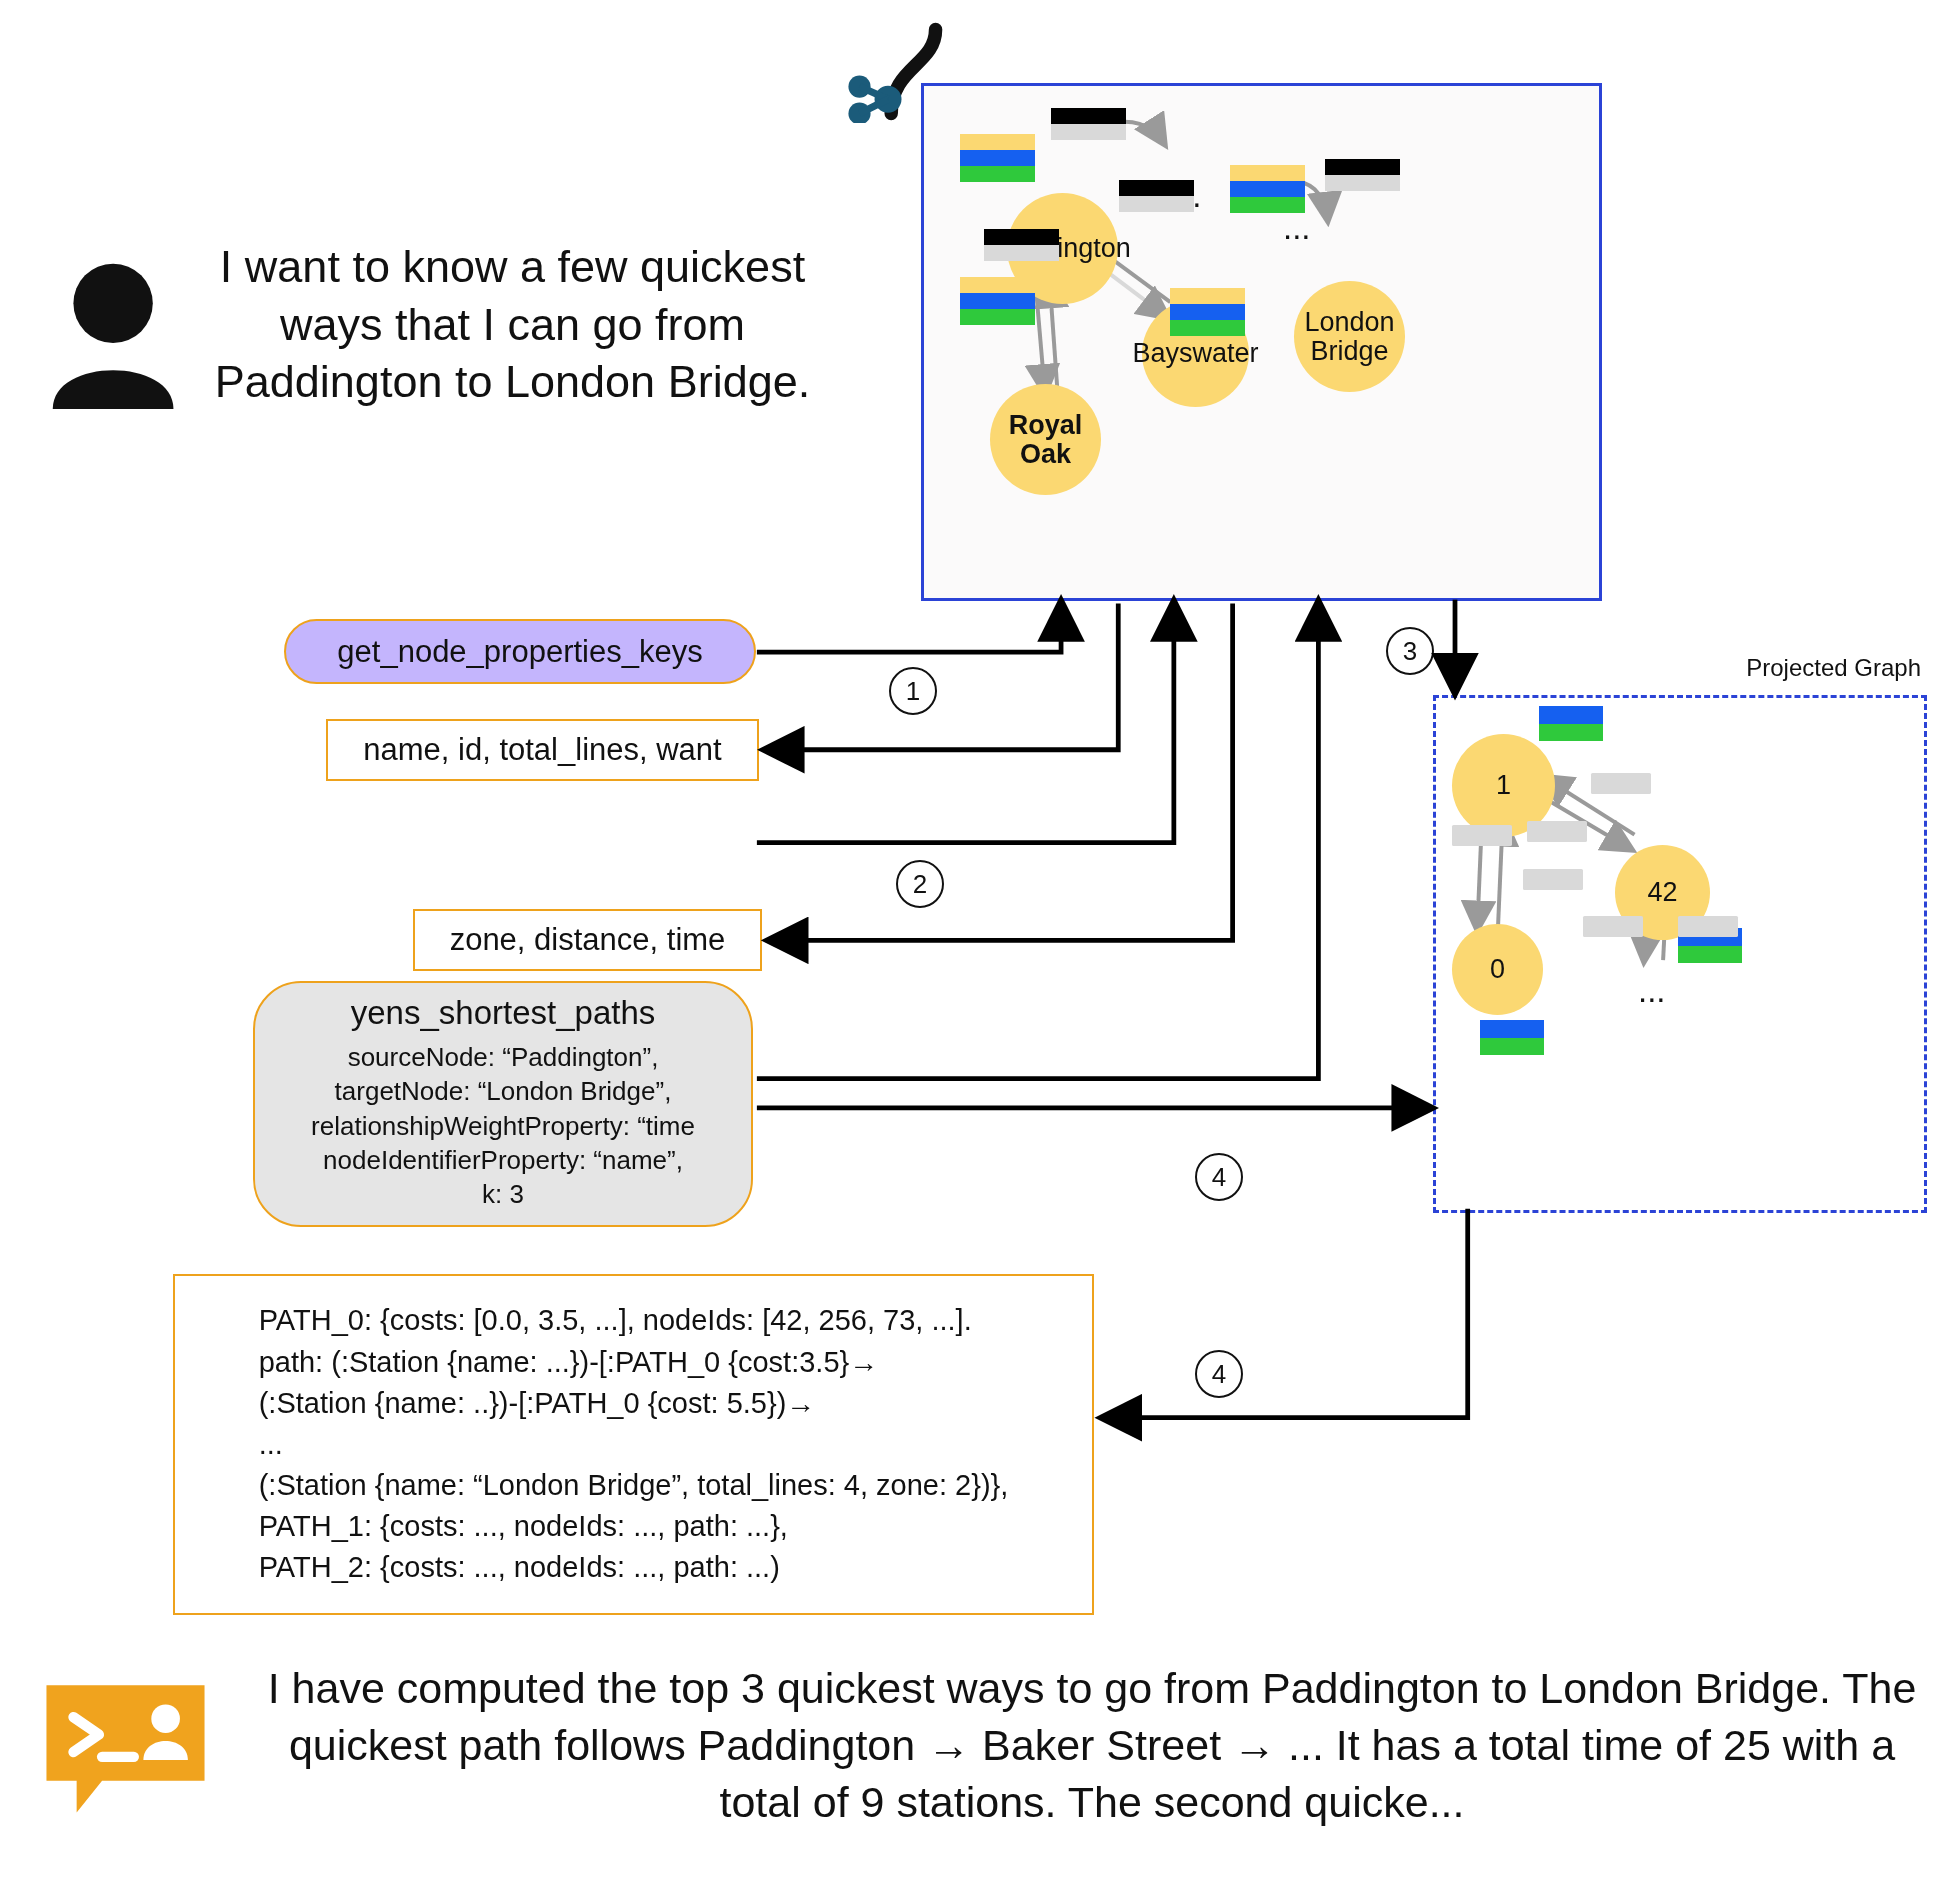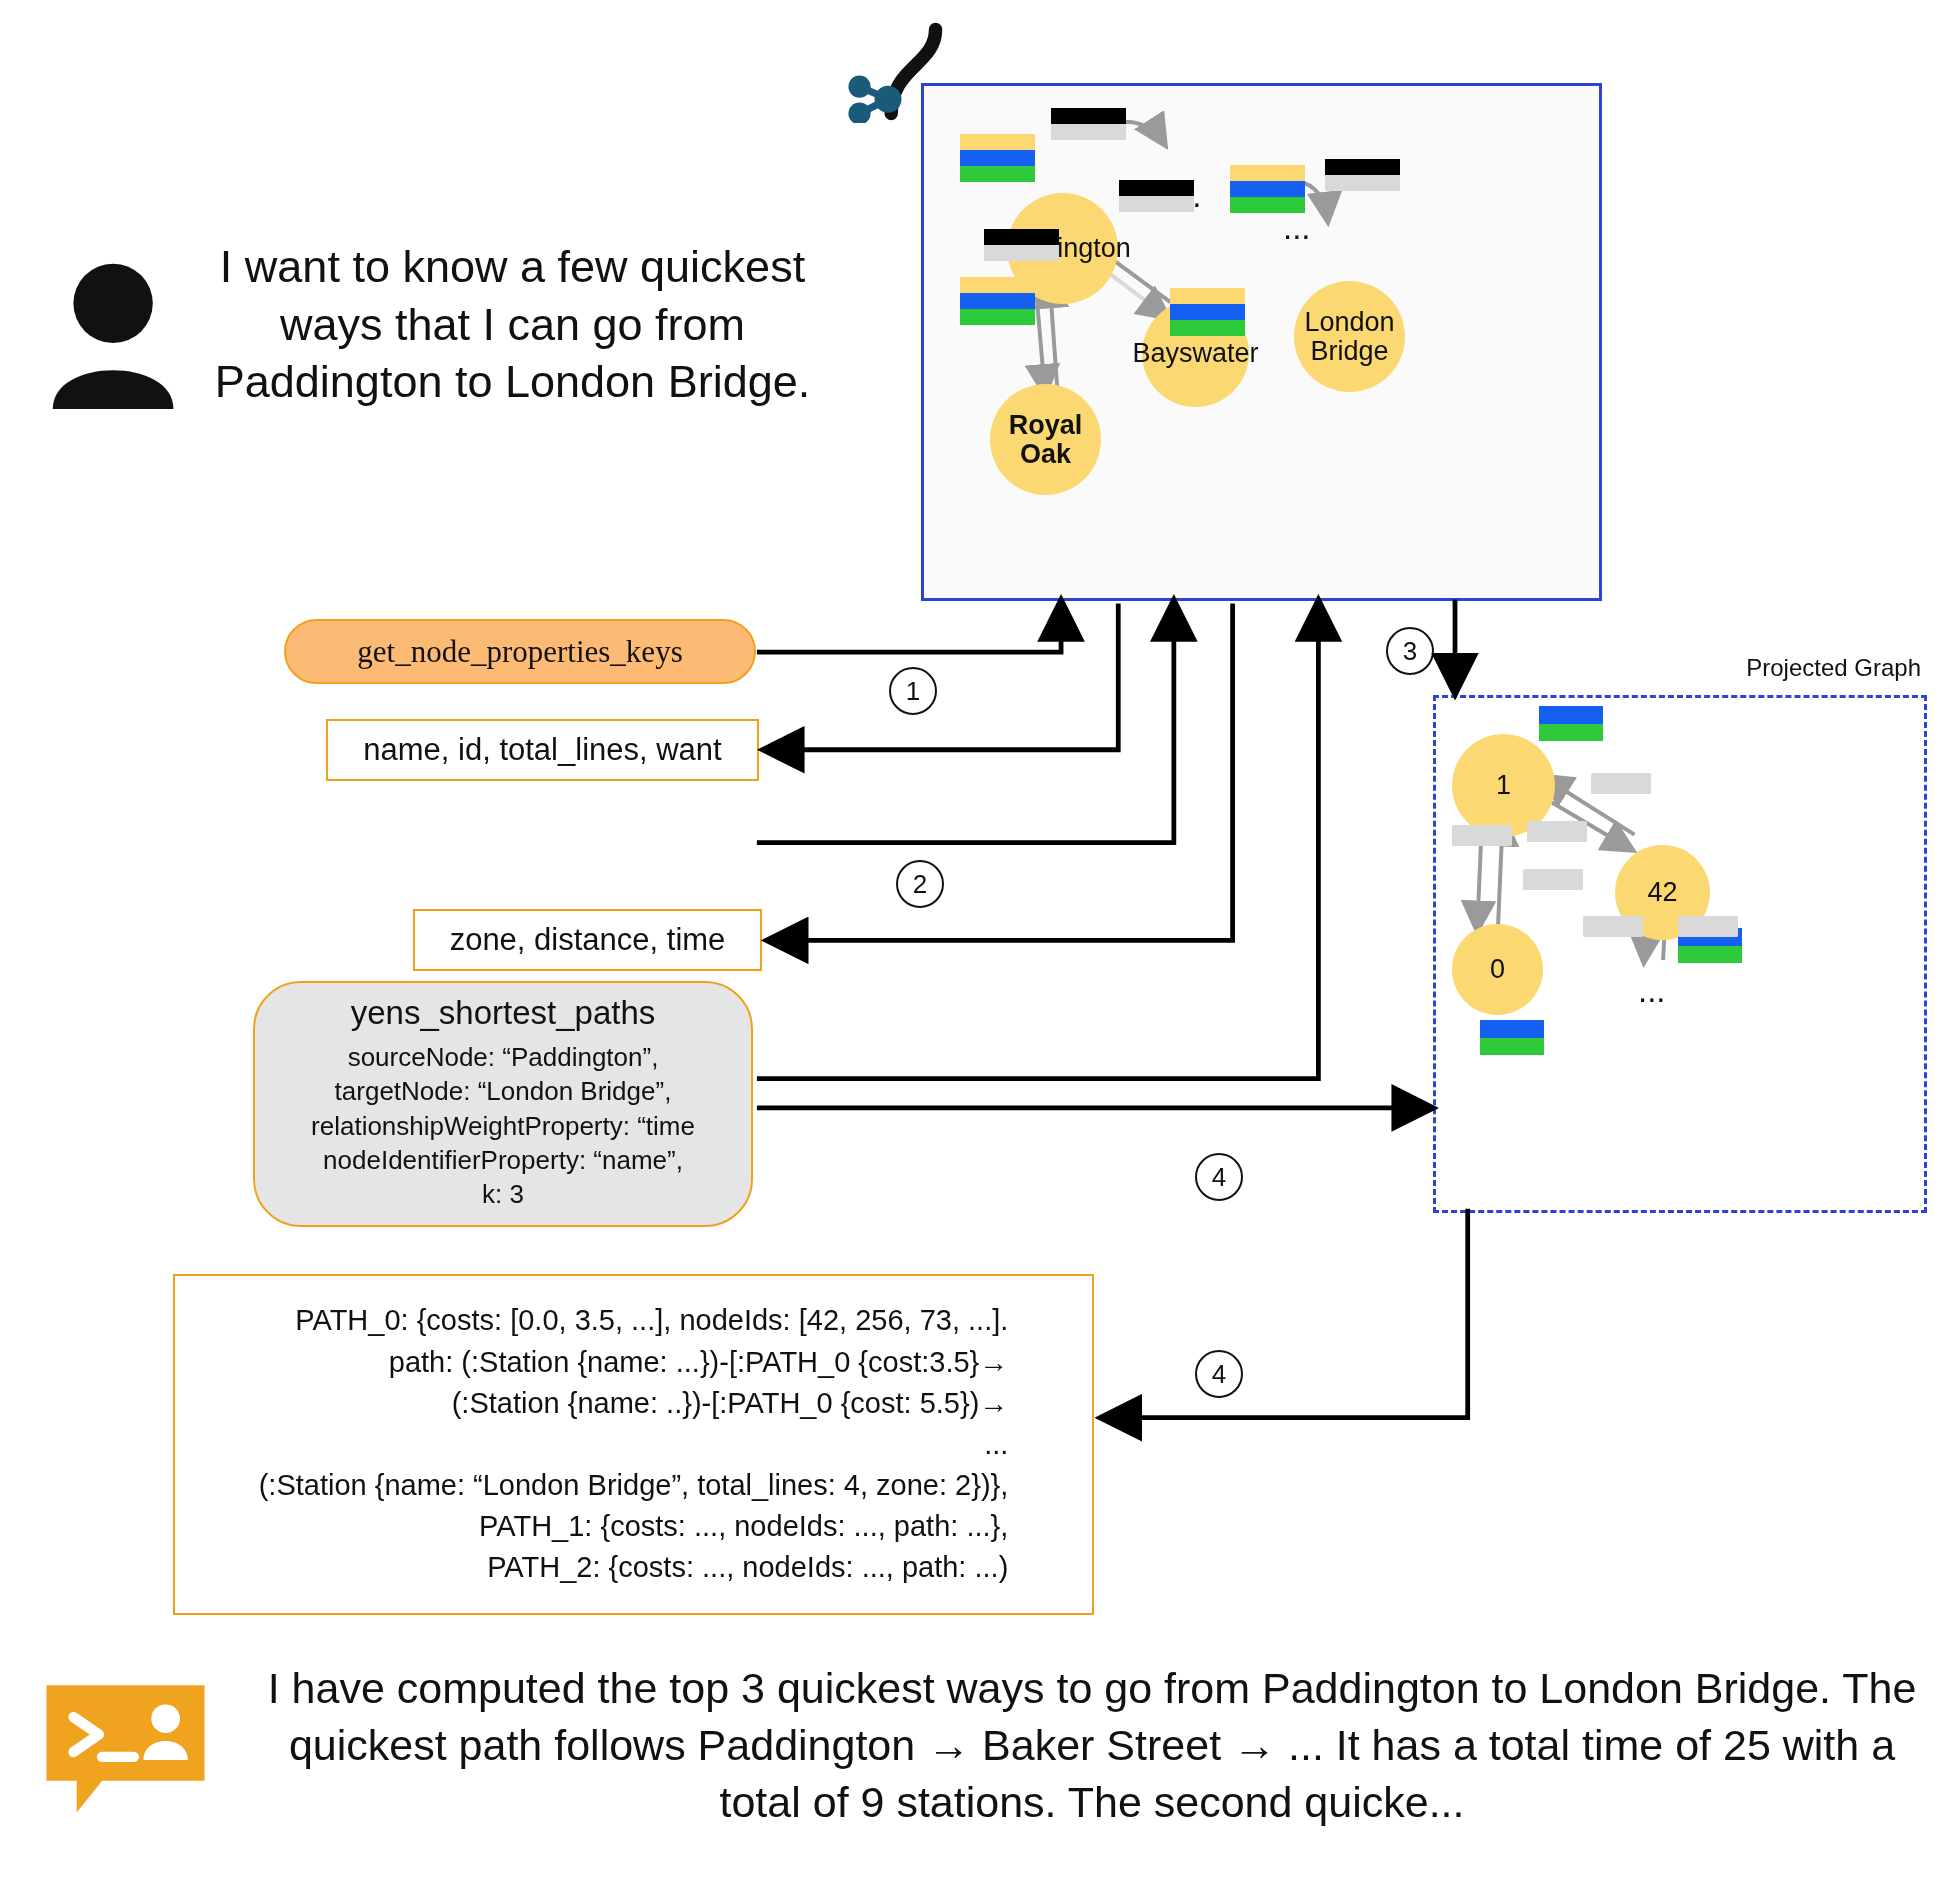--- a/index.html
+++ b/index.html
@@ -60,27 +60,26 @@
   .proj-title {
     left: 1691px; top: 654px; width: 230px;
     font-size: 24px; text-align: right; color: #111;
   }
   .gray-chip { background: #d9d9d9; height: 20.6px; position: absolute; border-radius: 1.6px; }
 
   
   .tool-pill {
     border: 2.4px solid #eea21c;
     border-radius: 35px;
-    background: #fdba74;
+    background: #c4b5fd;
     display: flex; align-items: center; justify-content: center;
     text-align: center;
     font-size: 31px;
     color: #111;
     box-sizing: border-box;
-    font-family: Liberation Serif, serif;
   }
   .tool-rect {
     border: 2.4px solid #eea21c;
     background: #ffffff;
     display: flex; align-items: center; justify-content: center;
     text-align: center;
     font-size: 31px;
     color: #111;
     box-sizing: border-box;
   }
@@ -94,21 +93,21 @@
   }
   .yens-title { font-size: 33px; margin-bottom: 8px; }
   .yens-params { font-size: 26px; line-height: 1.32; }
 
   .result-box {
     border: 2.4px solid #eea21c;
     background: #ffffff;
     box-sizing: border-box;
     font-size: 29px;
     line-height: 1.42;
-    text-align: right;
+    text-align: left;
     padding: 14.3px 17.5px;
     color: #111;
   }
 
   
   .step {
     width: 44px; height: 44px; border-radius: 50%;
     border: 2.4px solid #111; background: #fff;
     display: flex; align-items: center; justify-content: center;
     font-size: 26px; color: #111;

